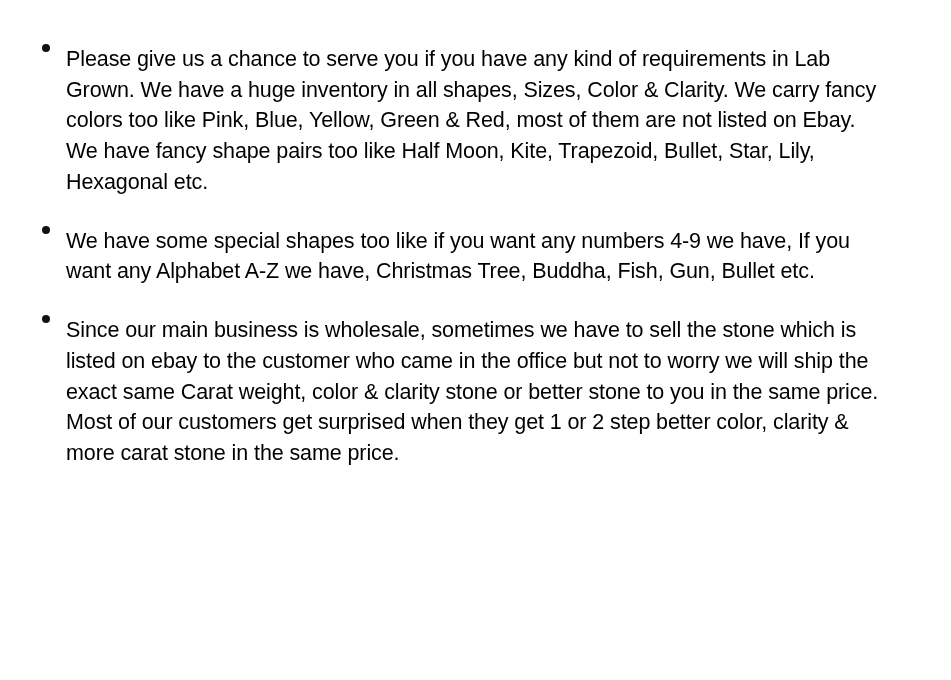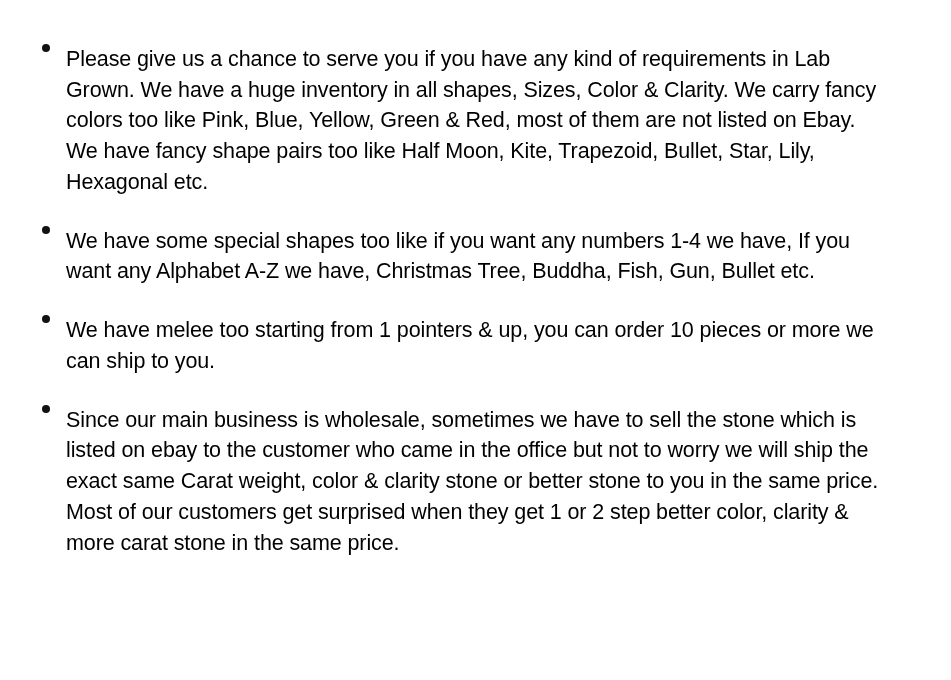--- a/index.html
+++ b/index.html
@@ -59,24 +59,20 @@
 <body>
 
 <div class="page">
   <ul class="bullet-list">
     <li class="bullet-item">
       <span class="bullet-marker"></span>
       <span class="bullet-text">Please give us a chance to serve you if you have any kind of requirements in Lab Grown. We have a huge inventory in all shapes, Sizes, Color &amp; Clarity. We carry fancy colors too like Pink, Blue, Yellow, Green &amp; Red, most of them are not listed on Ebay. We have fancy shape pairs too like Half Moon, Kite, Trapezoid, Bullet, Star, Lily, Hexagonal etc.</span>
     </li>
     <li class="bullet-item">
       <span class="bullet-marker"></span>
-      <span class="bullet-text">We have some special shapes too like if you want any numbers 1-4 we have, If you want any Alphabet A-Z we have, Christmas Tree, Buddha, Fish, Gun, Bullet etc.</span>
-    </li>
-    <li class="bullet-item">
-      <span class="bullet-marker"></span>
-      <span class="bullet-text">We have melee too starting from 1 pointers &amp; up, you can order 10 pieces or more we can ship to you.</span>
+      <span class="bullet-text">We have some special shapes too like if you want any numbers 4-9 we have, If you want any Alphabet A-Z we have, Christmas Tree, Buddha, Fish, Gun, Bullet etc.</span>
     </li>
     <li class="bullet-item">
       <span class="bullet-marker"></span>
       <span class="bullet-text">Since our main business is wholesale, sometimes we have to sell the stone which is listed on ebay to the customer who came in the office but not to worry we will ship the exact same Carat weight, color &amp; clarity stone or better stone to you in the same price. Most of our customers get surprised when they get 1 or 2 step better color, clarity &amp; more carat stone in the same price.</span>
     </li>
   </ul>
 </div>
 
 </body></html>

